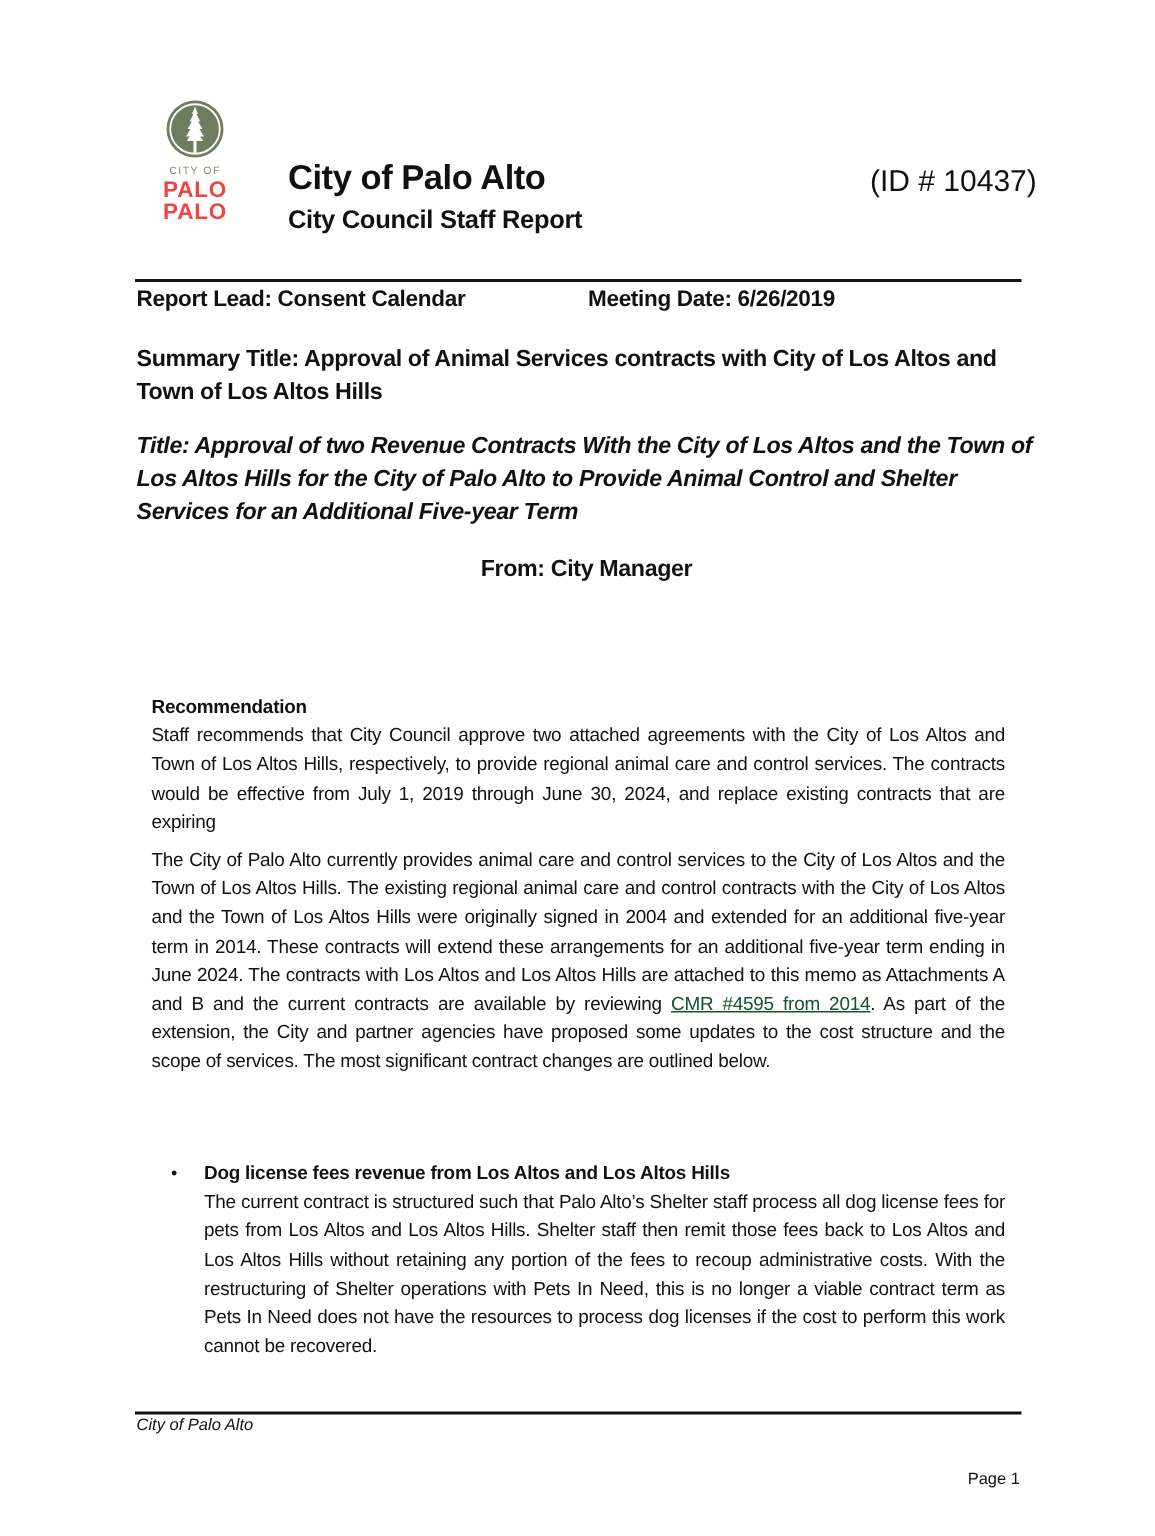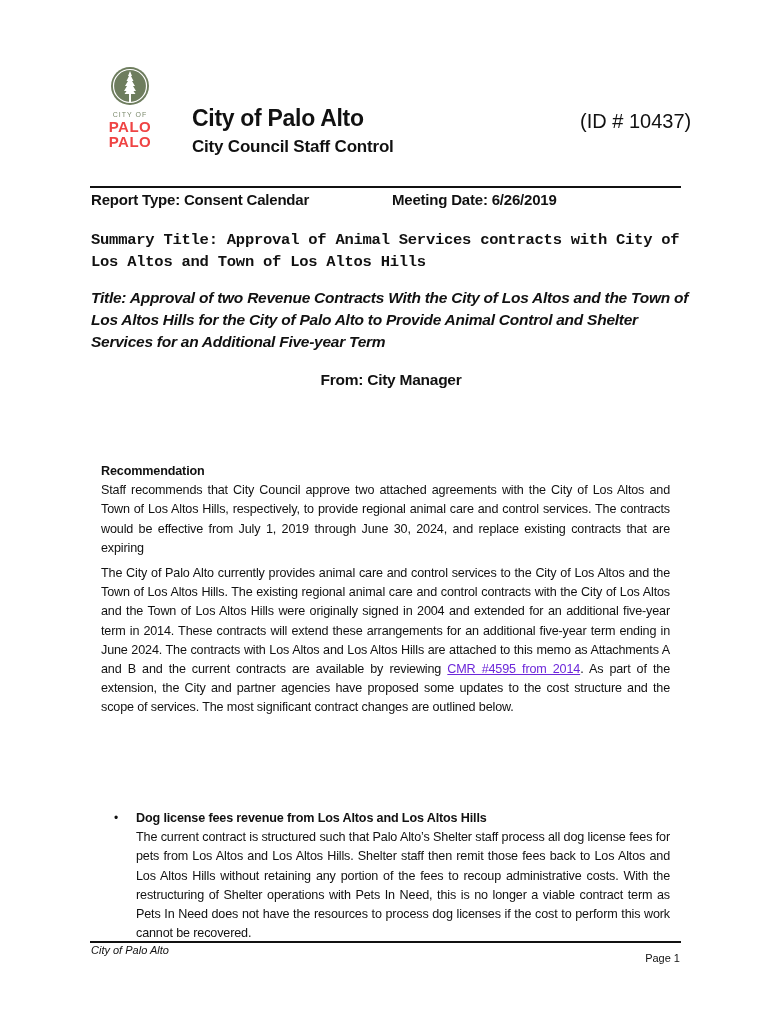--- a/index.html
+++ b/index.html
@@ -101,21 +101,21 @@
     }
     .block-heading {
       position: absolute;
       left: 91px;
       width: 600px;
       font-size: 15.5px;
       font-weight: bold;
       line-height: 22px;
       letter-spacing: -0.25px;
     }
-    .summary { top: 229px; font-family: Liberation Mono, monospace; }
+    .summary { top: 229px; }
     .title   { top: 287px; font-style: italic; }
     .from    { top: 369px; text-align: center; }
     .lead    { top: 405px; }
 
     .section {
       position: absolute;
       left: 101px;
       width: 569px;
       font-size: 12.6px;
       line-height: 19.2px;
@@ -144,37 +144,36 @@
       left: 13px;
       top: 0;
       font-size: 12px;
     }
     .bullet-body {
       margin-left: 35px;
       text-align: justify;
     }
     .bullet-title {
       font-weight: bold;
-      margin-top: 36px;
     }
     a.link {
-      color: #6d28d9;
+      color: #14532d;
       text-decoration: underline;
     }
     .footer-left {
       position: absolute;
       left: 91px;
       top: 944px;
       font-size: 11px;
       font-style: italic;
     }
     .footer-right {
       position: absolute;
       right: 90px;
-      top: 952px;
+      top: 980px;
       font-size: 11px;
       text-align: center;
     }
   </style>
 </head>
 <body>
 
 <div class="page">
 
   <div class="logo">
@@ -183,25 +182,25 @@
       <circle cx="20" cy="20" r="16.5" fill="none" stroke="#ffffff" stroke-width="1.2"></circle>
       <path d="M20 5 L22 10 L21 10 L23.5 15 L22 15 L25 20 L23 20 L26 25 L23.5 25 L25.5 28 L21 28 L21 36 L19 36 L19 28 L14.5 28 L16.5 25 L14 25 L17 20 L15 20 L18 15 L16.5 15 L19 10 L18 10 Z" fill="#ffffff"></path>
     </svg>
     <div class="logo-cityof">CITY OF</div>
     <div class="logo-palo">PALO</div>
     <div class="logo-alto">PALO</div>
   </div>
 
   <div class="header-title">City of Palo Alto</div>
   <div class="header-id">(ID # 10437)</div>
-  <div class="header-subtitle">City Council Staff Control</div>
+  <div class="header-subtitle">City Council Staff Report</div>
 
   <div class="rule top"></div>
 
-  <div class="meta-row">Report Type: Consent Calendar</div>
+  <div class="meta-row">Report Lead: Consent Calendar</div>
   <div class="meta-date">Meeting Date: 6/26/2019</div>
 
   <div class="block-heading summary">Summary Title: Approval of Animal Services contracts with City of Los Altos and Town of Los Altos Hills</div>
   <div class="block-heading title">Title: Approval of two Revenue Contracts With the  City of Los Altos and the Town of Los Altos Hills for the City of Palo Alto to Provide Animal Control and Shelter Services for an Additional Five-year Term</div>
   <div class="block-heading from">From: City Manager</div>
 
   <div class="section recommendation">
     <div class="section-heading">Recommendation</div>
     <div>Staff recommends that City Council approve two attached agreements with the City of Los Altos and Town of Los Altos Hills, respectively, to provide regional animal care and control services. The contracts would be effective from July 1, 2019 through June 30, 2024, and replace existing contracts that are expiring</div>
   </div>

